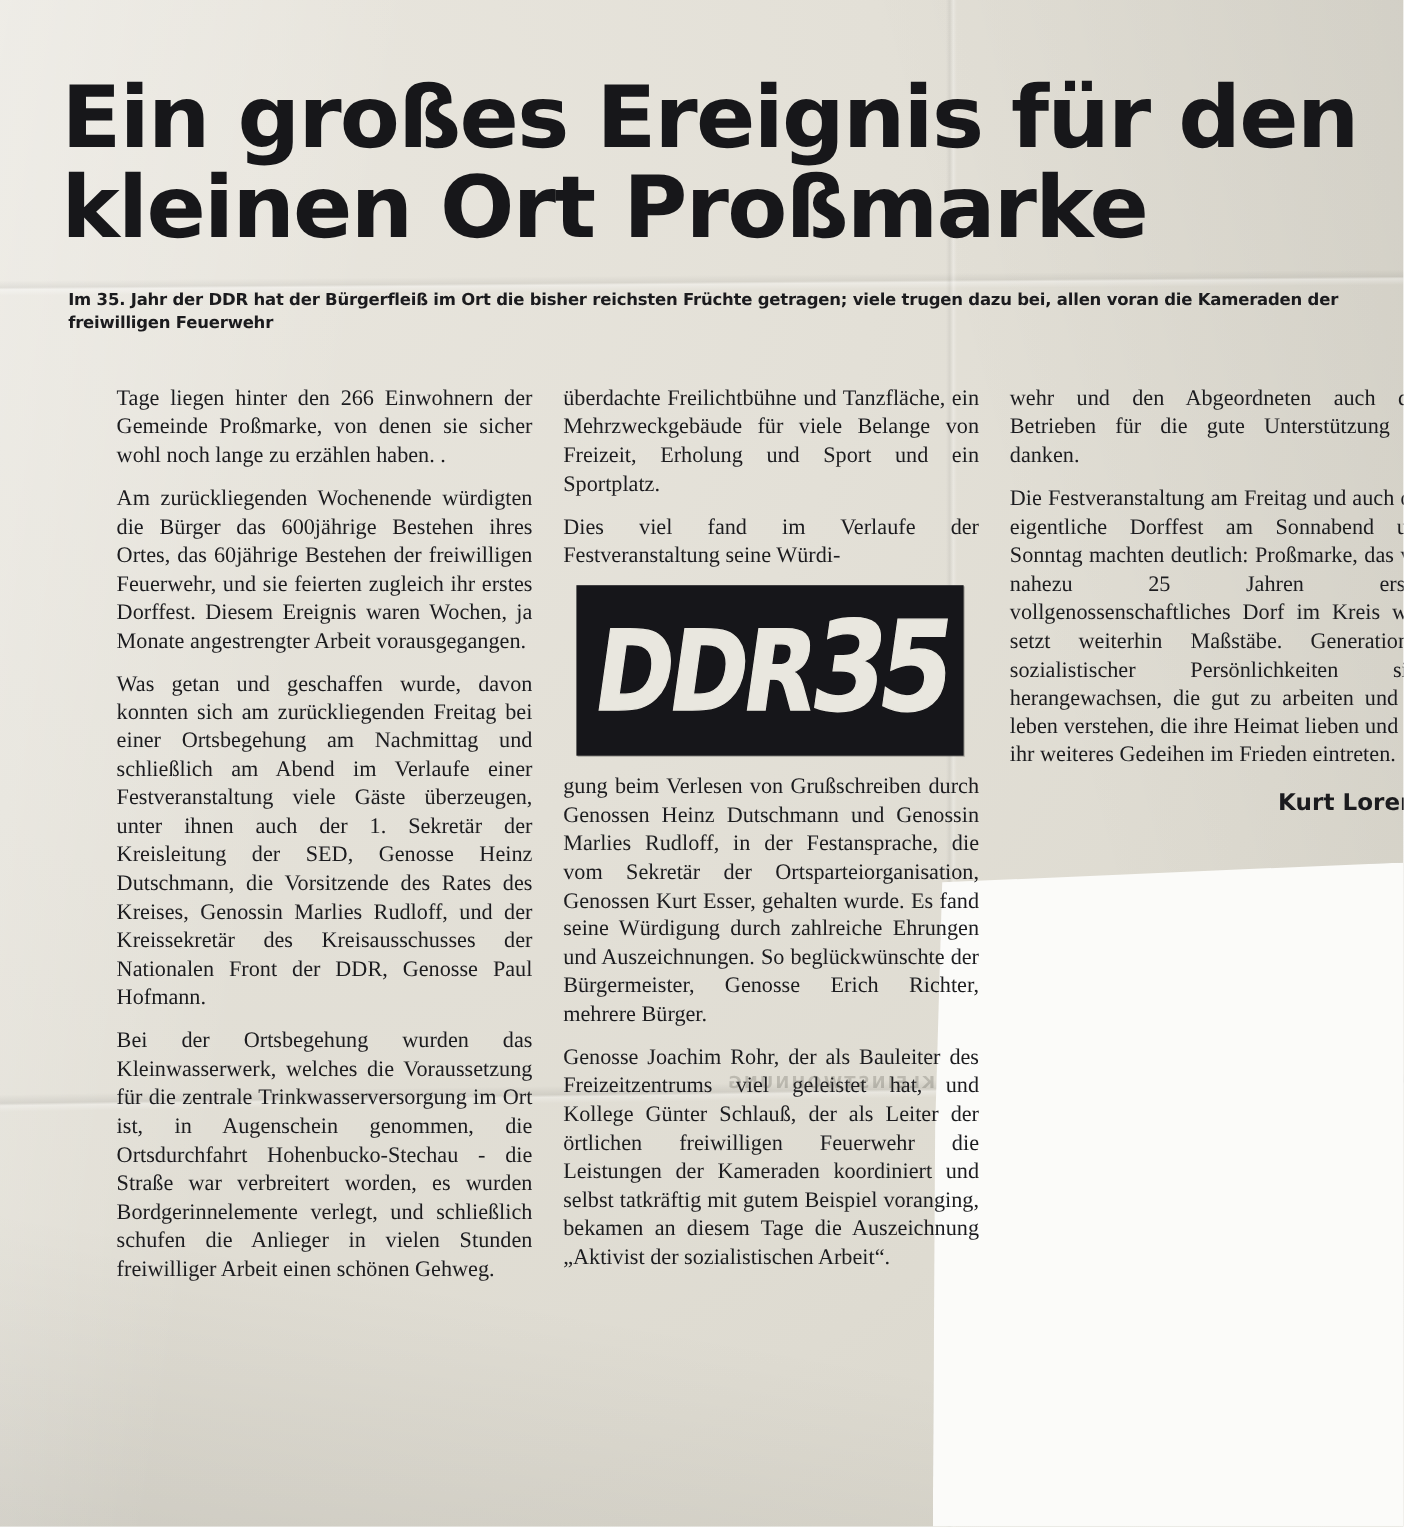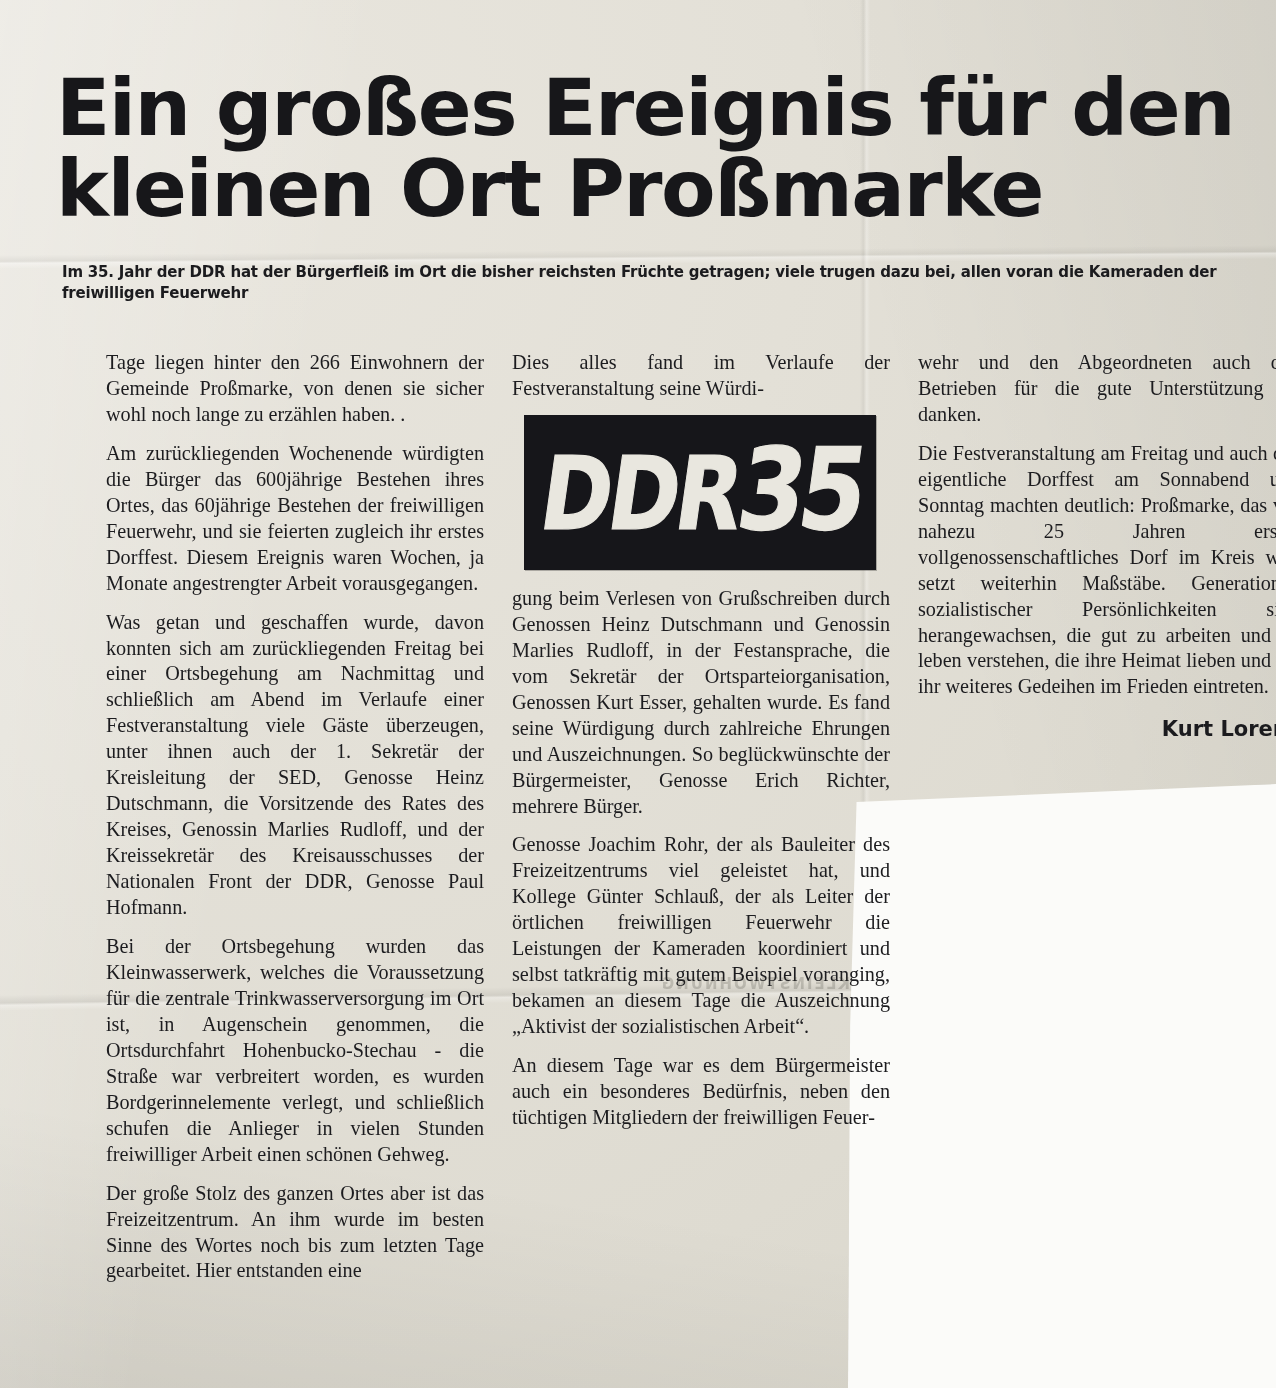--- a/index.html
+++ b/index.html
@@ -210,35 +210,34 @@
 
   <div class="deck">Im 35. Jahr der DDR hat der Bürgerfleiß im Ort die bisher  reichsten Früchte getragen; viele trugen dazu bei, allen voran die Kameraden der freiwilligen Feuerwehr</div>
 
   <div class="columns">
 
     <div class="col col1">
       <p>Tage liegen hinter den 266 Einwohnern der Gemeinde Proßmarke, von denen sie sicher wohl noch lange zu erzählen haben. .</p>
       <p>Am zurückliegenden Wochenende würdigten die Bürger das 600jährige Bestehen ihres Ortes, das 60jährige Bestehen der freiwilligen Feuerwehr, und sie feierten zugleich ihr erstes Dorffest. Diesem Ereignis waren Wochen, ja Monate angestrengter Arbeit vorausgegangen.</p>
       <p>Was getan und geschaffen wurde, davon konnten sich am zurückliegenden Freitag bei einer Ortsbegehung am Nachmittag und schließlich am Abend im Verlaufe einer Festveranstaltung viele Gäste überzeugen, unter ihnen auch der 1. Sekretär der Kreisleitung der SED, Genosse Heinz Dutschmann, die Vorsitzende des Rates des Kreises, Genossin Marlies Rudloff, und der Kreissekretär des Kreisausschusses der Nationalen Front der DDR, Genosse Paul Hofmann.</p>
       <p>Bei der Ortsbegehung wurden das Kleinwasserwerk, welches die Voraussetzung für die zentrale Trinkwasserversorgung im Ort ist, in Augenschein genommen, die Ortsdurchfahrt Hohenbucko-Stechau - die Straße war verbreitert worden, es wurden Bordgerinnelemente verlegt, und schließlich schufen die Anlieger in vielen Stunden freiwilliger Arbeit einen schönen Gehweg.</p>
-      <p>Der große Stolz des ganzen Ortes aber ist das Freizeitzentrum. An ihm wurde im besten Sinne des Wortes noch bis zum letzten Tage gearbeitet. Hier entstanden eine</p>
     </div>
 
     <div class="col col2">
-      <p>Dies alles fand im Verlaufe der Festveranstaltung seine Würdi-</p>
+      <p>überdachte Freilichtbühne und Tanzfläche, ein Mehrzweckgebäude für viele Belange von Freizeit, Erholung und Sport und ein Sportplatz.</p>
+      <p>Dies viel fand im Verlaufe der Festveranstaltung seine Würdi-</p>
 
       <div class="logo-block">
         <div class="logo-inner">
           <div class="logo-text"><span>DDR</span><span class="num">35</span></div>
         </div>
       </div>
 
       <p>gung beim Verlesen von Grußschreiben durch Genossen Heinz Dutschmann und Genossin Marlies Rudloff, in der Festansprache, die vom Sekretär der Ortsparteiorganisation, Genossen Kurt Esser, gehalten wurde. Es fand seine Würdigung durch zahlreiche Ehrungen und Auszeichnungen. So beglückwünschte der Bürgermeister, Genosse Erich Richter, mehrere Bürger.</p>
       <p>Genosse Joachim Rohr, der als Bauleiter des Freizeitzentrums viel geleistet hat, und Kollege Günter Schlauß, der als Leiter der örtlichen freiwilligen Feuerwehr die Leistungen der Kameraden koordiniert und selbst tatkräftig mit gutem Beispiel voranging, bekamen an diesem Tage die Auszeichnung „Aktivist der sozialistischen Arbeit“.</p>
-      <p>An diesem Tage war es dem Bürgermeister auch ein besonderes Bedürfnis, neben den tüchtigen Mitgliedern der freiwilligen Feuer-</p>
     </div>
 
     <div class="col col3">
       <p>wehr und den Abgeordneten auch den Betrieben für die gute Unterstützung zu danken.</p>
       <p>Die Festveranstaltung am Freitag und auch das eigentliche Dorffest am Sonnabend und Sonntag machten deutlich: Proßmarke, das vor nahezu 25 Jahren erstes vollgenossenschaftliches Dorf im Kreis war, setzt weiterhin Maßstäbe. Generationen sozialistischer Persönlichkeiten sind herangewachsen, die gut zu arbeiten und zu leben verstehen, die ihre Heimat lieben und für ihr weiteres Gedeihen im Frieden eintreten.</p>
       <div class="byline">Kurt Lorenz</div>
     </div>
 
   </div>
 

